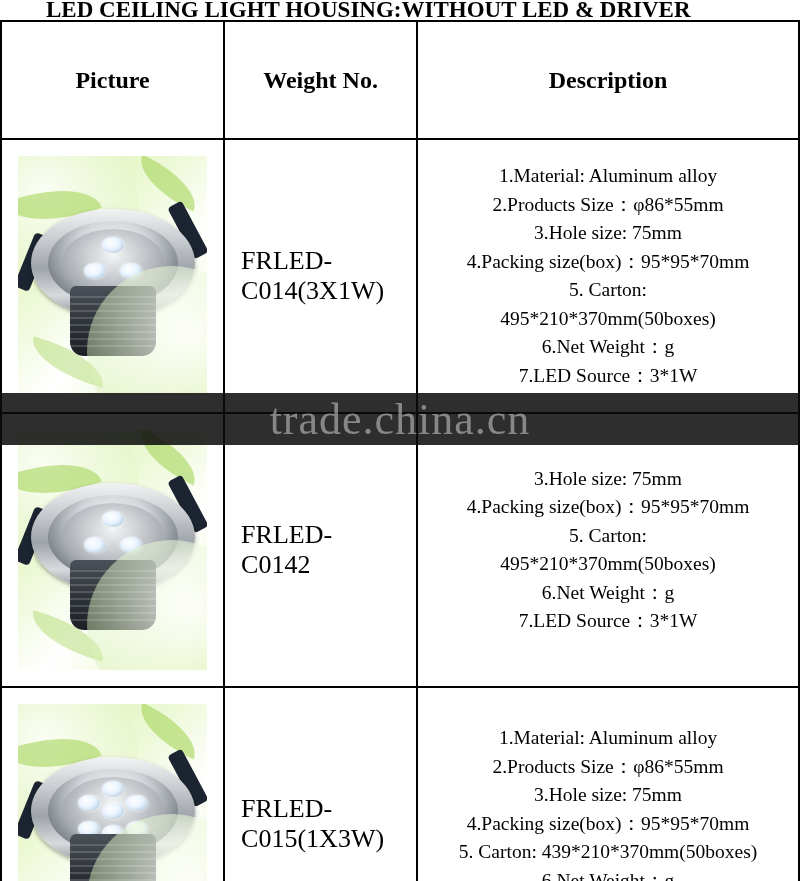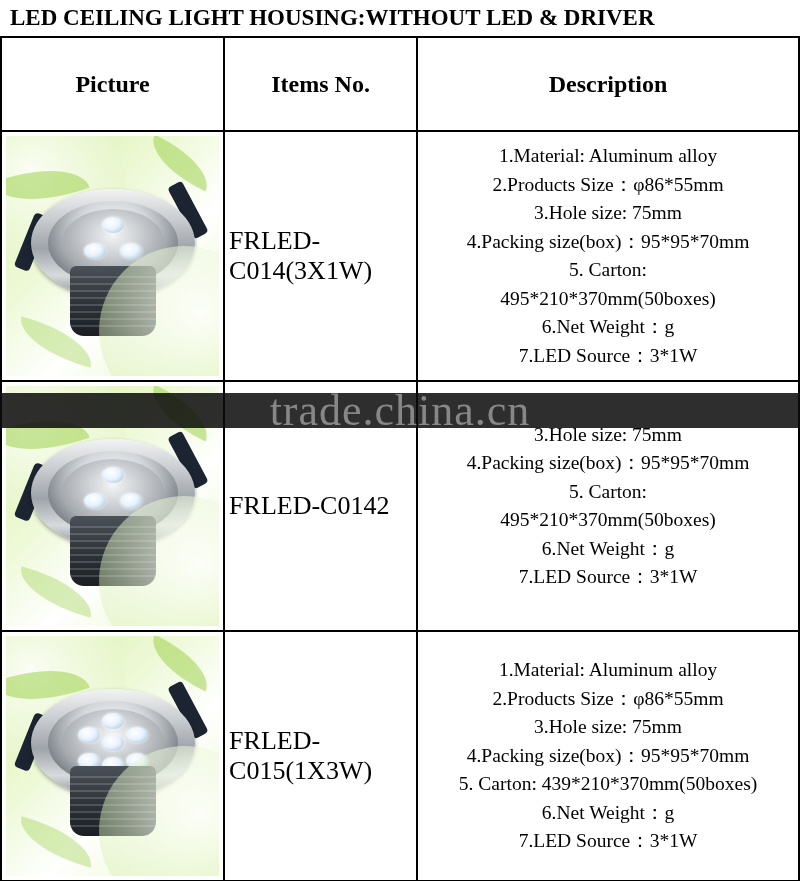--- a/index.html
+++ b/index.html
@@ -14,42 +14,43 @@
     color: #000000;
     position: relative;
     overflow: hidden;
   }
   .page {
     width: 800px;
     height: 881px;
     position: relative;
   }
   .title-bar {
-    height: 36px;
+    height: 20px;
     display: flex;
     align-items: center;
     padding-left: 10px;
     box-sizing: border-box;
+    margin-left: 36px;
   }
   .title-text {
     font-family: "Liberation Serif", serif;
     font-size: 23px;
     font-weight: bold;
     letter-spacing: 0px;
     white-space: nowrap;
   }
   table.spec {
     border-collapse: collapse;
     width: 800px;
     table-layout: fixed;
   }
   table.spec td, table.spec th {
     border: 2px solid #000000;
     vertical-align: middle;
-    padding: 4px;
+    padding: 16px;
   }
   th.col-head {
     font-size: 24px;
     font-weight: bold;
     text-align: center;
     height: 84px;
     font-family: "Liberation Serif", serif;
   }
   .col-pic { width: 222px; }
   .col-item { width: 192px; }
@@ -200,21 +201,21 @@
     padding: 8px 6px 8px 12px;
     line-height: 28.5px;
   }
   .desc-line { white-space: nowrap; }
 
   .watermark {
     position: absolute;
     left: 0;
     top: 393px;
     width: 800px;
-    height: 35px;
+    height: 52px;
     background: rgba(12,12,12,0.86);
     display: flex;
     align-items: center;
     justify-content: center;
     pointer-events: none;
   }
   .watermark-text {
     font-family: "Liberation Serif", serif;
     font-size: 44px;
     color: rgba(190,190,190,0.62);
@@ -233,21 +234,21 @@
 
   <table class="spec">
     <colgroup>
       <col class="col-pic">
       <col class="col-item">
       <col class="col-desc">
     </colgroup>
     <thead>
       <tr>
         <th class="col-head">Picture</th>
-        <th class="col-head">Items No.</th>
+        <th class="col-head">Weight No.</th>
         <th class="col-head">Description</th>
       </tr>
     </thead>
     <tbody>
 
       <tr>
         <td class="pic-cell">
           <div class="pic-wrap">
             <div class="leaf l1"></div>
             <div class="leaf l2"></div>

